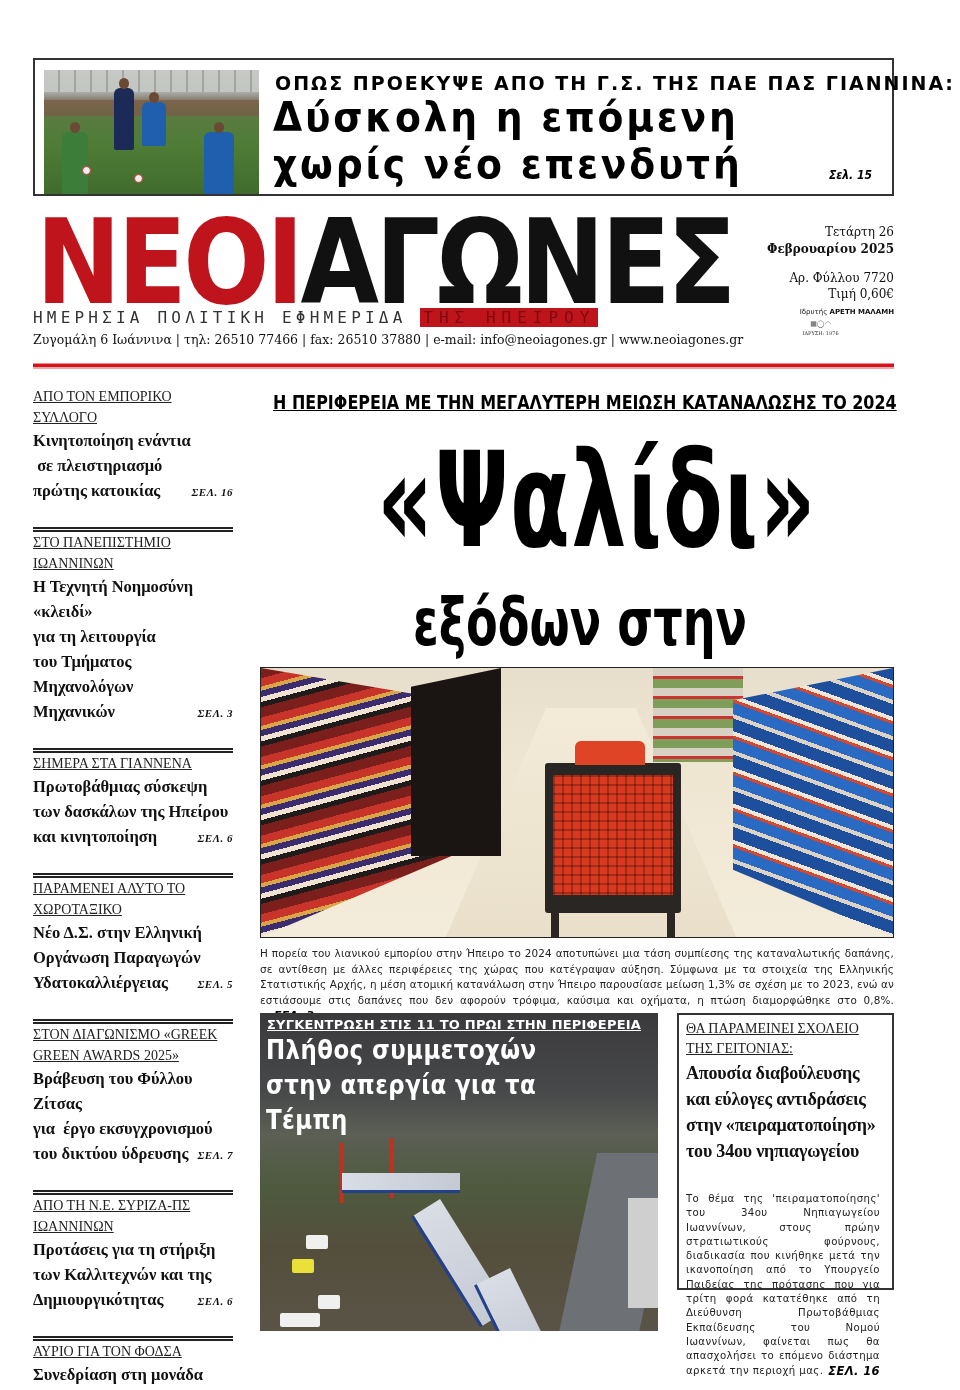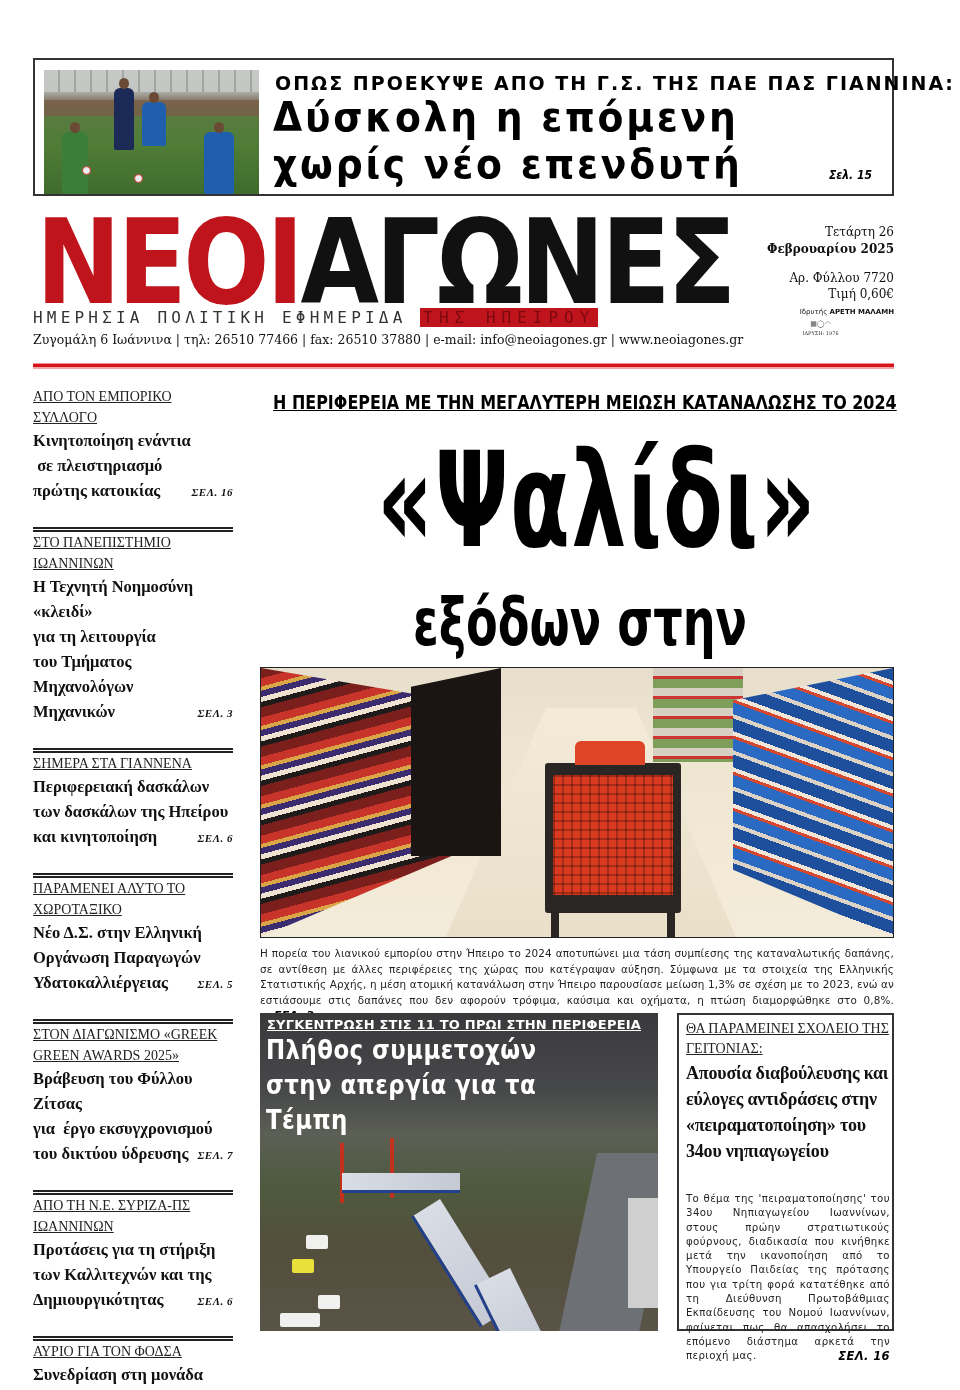--- a/index.html
+++ b/index.html
@@ -148,22 +148,22 @@
       transform: scaleX(0.88); transform-origin: left top; letter-spacing: 0.5px;
     }
     .tempi-sub {
       position: absolute; left: 7px; top: 93px; width: 395px;
       font-family: "DejaVu Sans", sans-serif; font-weight: bold; font-style: italic; font-size: 12.3px; line-height: 19px; color:#fff;
     }
     .tempi-sub .page { font-family:"DejaVu Serif", serif; font-weight: normal; font-style: normal; font-size: 9px; margin-left: 16px; }
 
     
     .school {
-      position: absolute; left: 677px; top: 1013px; width: 217px; height: 318px;
-      border: 2px solid #333; padding: 4px 2px 0 7px; background:#fff;
+      position: absolute; left: 677px; top: 1013px; width: 217px; height: 277px;
+      border: 2px solid #333; padding: 4px 12px 0 7px; background:#fff;
     }
     .school .kicker {
       font-family: "Liberation Serif", serif; font-size: 14px; line-height: 20px; text-decoration: underline; color:#222;
     }
     .school .title {
       font-family: "Liberation Serif", serif; font-weight: bold; font-size: 18px; line-height: 26px; color:#111; margin-top: 1px;
       letter-spacing: -0.2px;
     }
     .school .body {
       margin-top: 28px; font-family: "DejaVu Sans", sans-serif; font-size: 10.2px; line-height: 14.3px; color:#222;
@@ -251,21 +251,21 @@
         <span>Μηχανικών</span>
         <span class="page">ΣΕΛ. 3</span>
       </div>
     </div>
   </div>
   <div class="sep"></div>
 
   <div class="story">
     <div class="kicker">ΣΗΜΕΡΑ ΣΤΑ ΓΙΑΝΝΕΝΑ</div>
     <div class="title">
-      <div>Περιφερειακή δασκάλων</div>
+      <div>Πρωτοβάθμιας σύσκεψη</div>
       <div>των δασκάλων της Ηπείρου</div>
       <div class="title-line">
         <span>και κινητοποίηση</span>
         <span class="page">ΣΕΛ. 6</span>
       </div>
     </div>
   </div>
   <div class="sep"></div>
 
   <div class="story">

